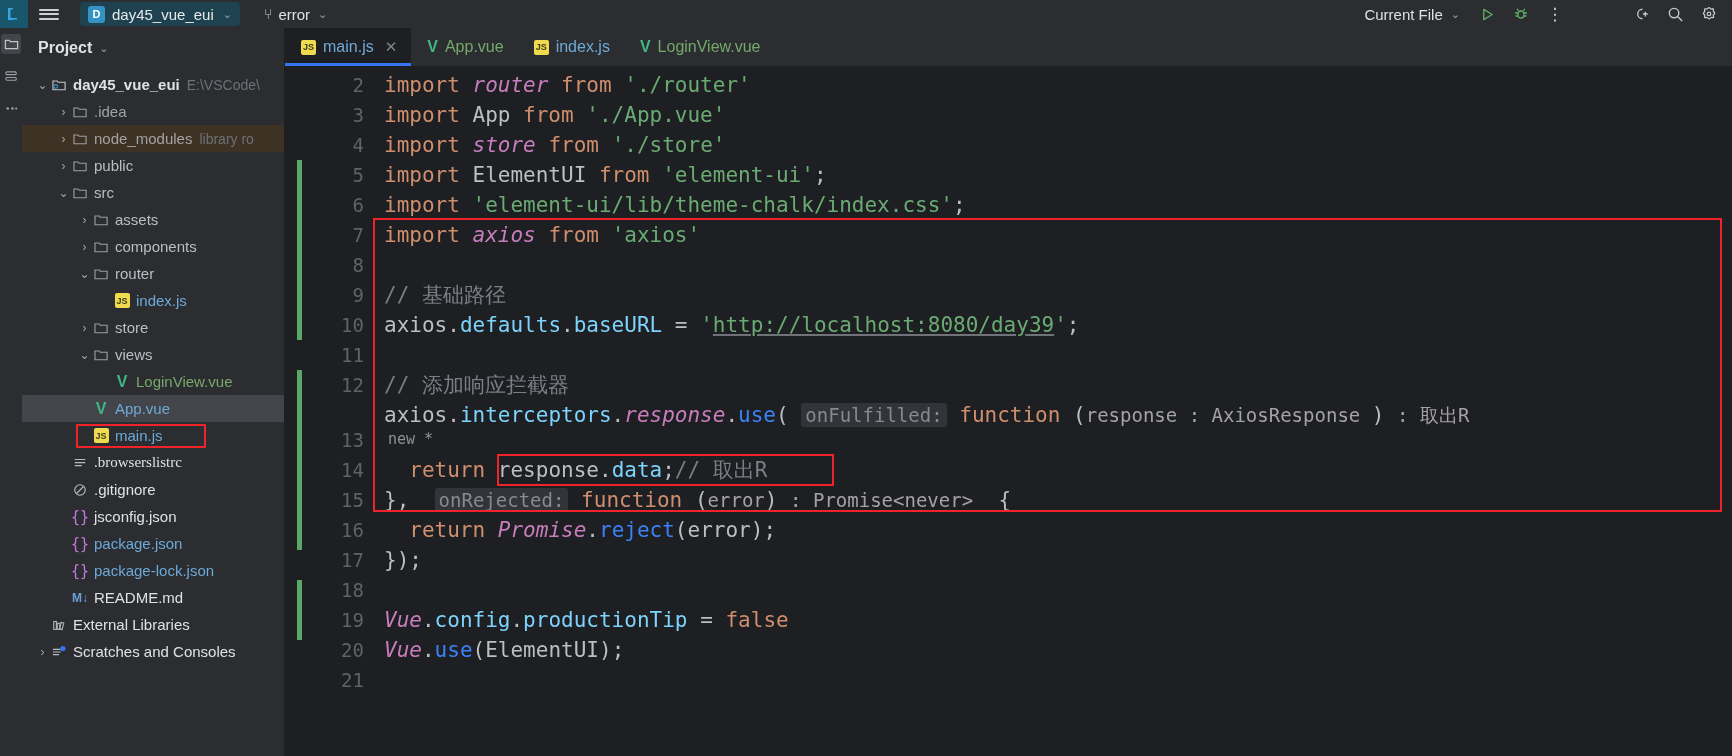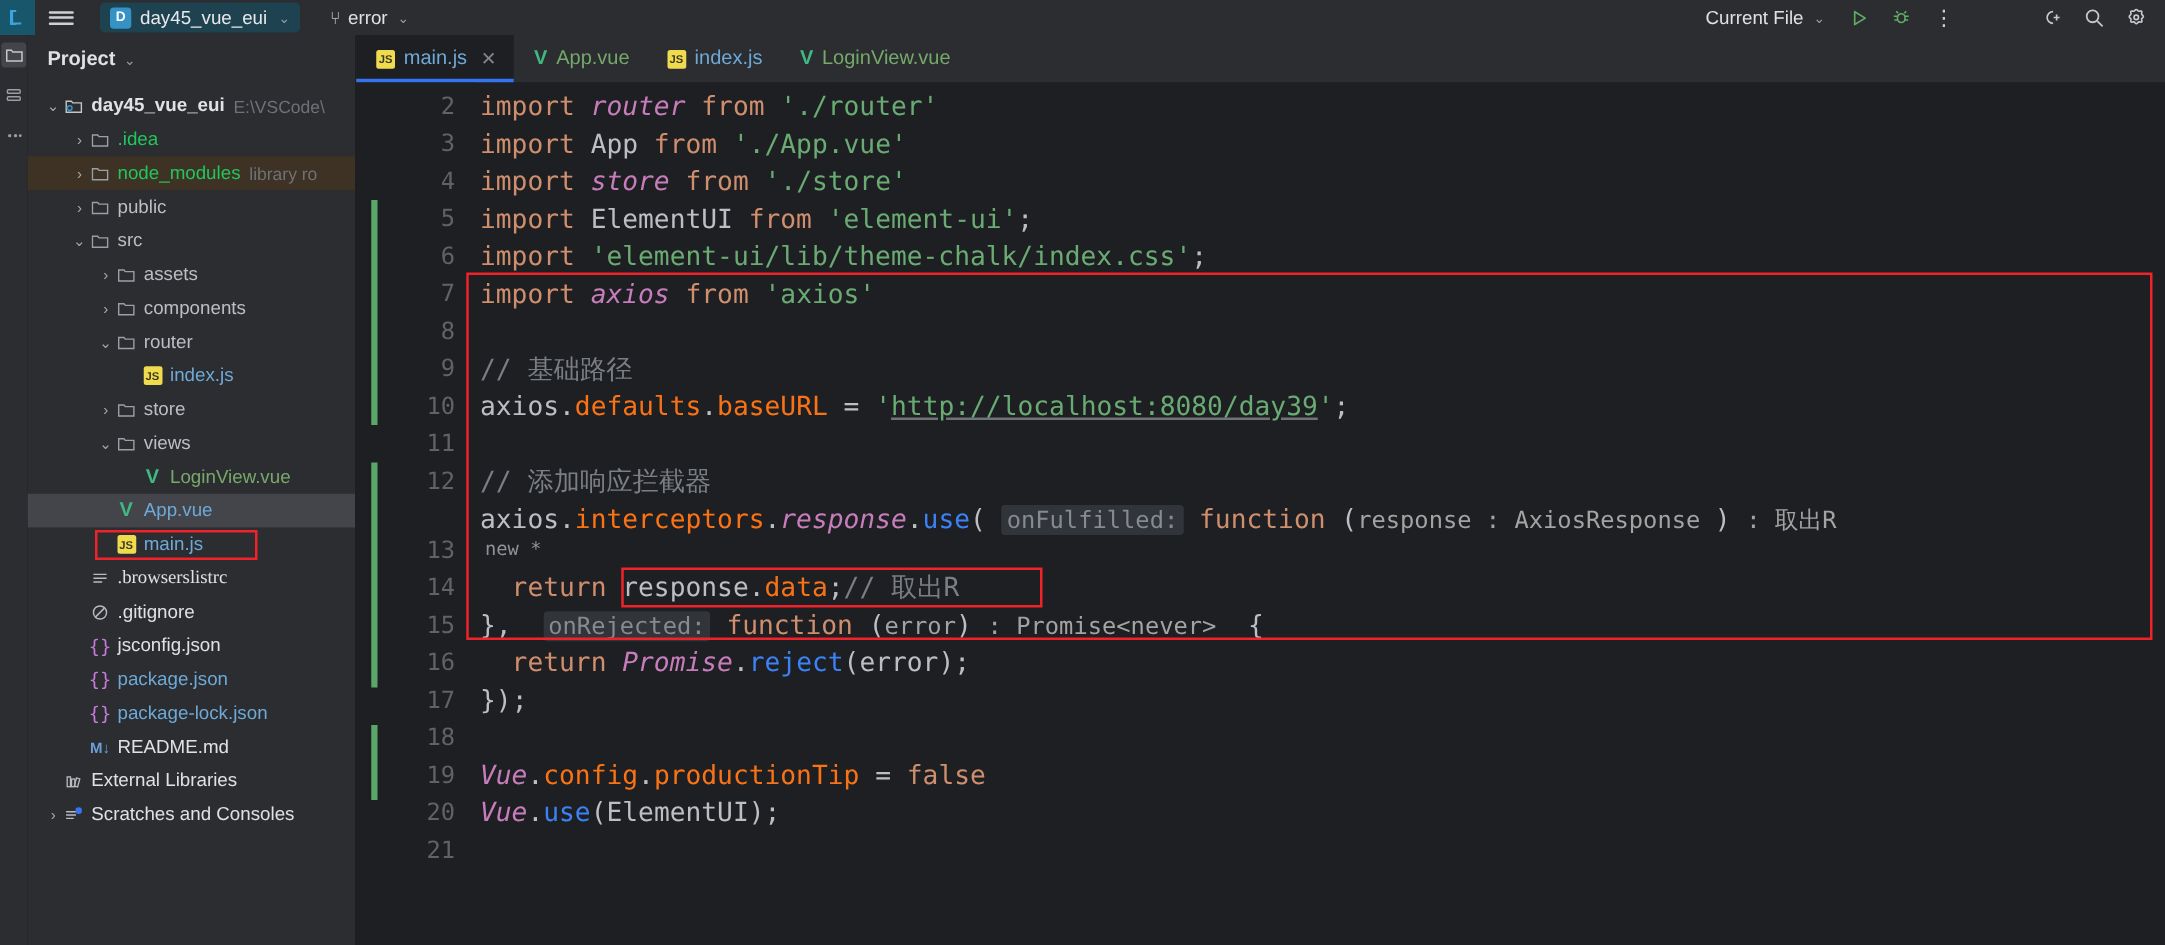--- a/index.html
+++ b/index.html
@@ -140,21 +140,21 @@
   .badge-js {
     width: 15px; height: 15px; border-radius: 2px;
     background: #f0db4f; color: #3d3b1f;
     font-size: 9px; font-weight: bold;
     display:flex; align-items:center; justify-content:center;
     font-family: "Liberation Sans", sans-serif;
   }
   .badge-md { color:#6a9fd8; font-weight:bold; font-size:12px; }
   .c-blue   { color:#6ea9d8; }
   .c-green  { color:#78a86b; }
-  .c-olive  { color:#22c55e; }
+  .c-olive  { color:#a3a3a3; }
   .c-white  { color:#dfe1e5; }
   .c-grey   { color:#bcbec4; }
 
   .redbox {
     position: absolute;
     border: 2px solid #f0232a;
     pointer-events: none;
   }
 
   
@@ -226,21 +226,21 @@
   .line {
     height: 30px; line-height: 30px;
     white-space: pre;
     padding-left: 4px;
   }
   
   .k   { color: #cf8e6d; }          
   .id  { color: #bcbec4; }          
   .idi { color: #c77dbb; font-style: italic; }  
   .st  { color: #6aab73; }          
-  .prop{ color: #f97316; }          
+  .prop{ color: #7dd3fc; }          
   .propi{ color: #c77dbb; font-style: italic; }
   .fn  { color: #3b82f6; }          
   .cm  { color: #7a7e85; }          
   .pun { color: #bcbec4; }
   .lnk { color: #6aab73; text-decoration: underline; text-decoration-color:#6f7277; }
   .hint {
     color: #868a91;
     background: #313438;
     border-radius: 3px;
     padding: 1px 4px;

